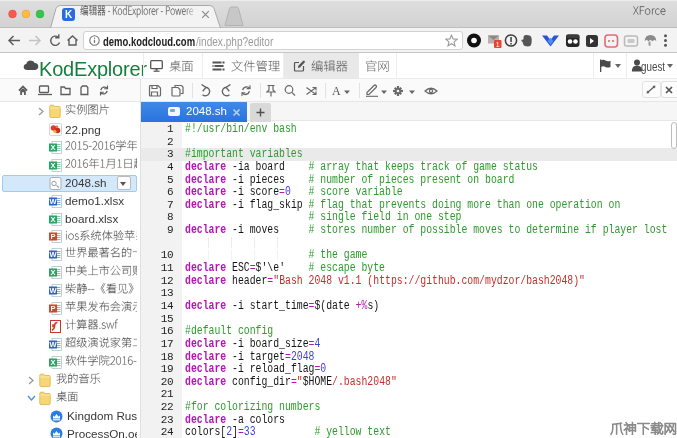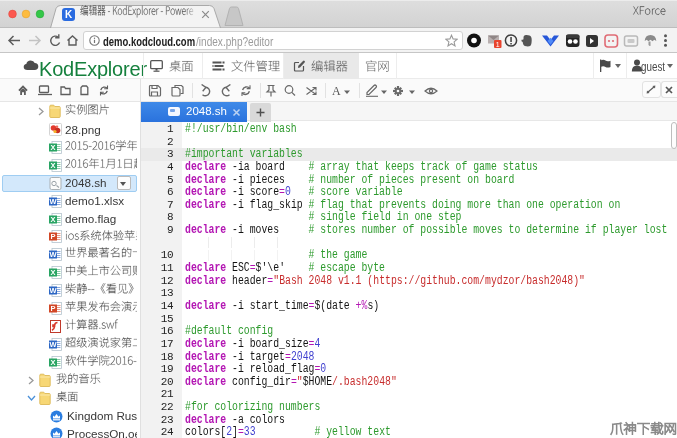--- a/index.html
+++ b/index.html
@@ -319,21 +319,21 @@
       </g>
     </svg>
   </div>
 <svg class="ab" style="left:48.5px;top:123.00999999999999px" width="13" height="13">
 <rect x="0.5" y="0.5" width="12" height="12" rx="1" fill="#fff" stroke="#c9c9c9" stroke-width="0.8"></rect>
 <circle cx="4.5" cy="5" r="2.8" fill="#e23b2e"></circle>
     <circle cx="8.5" cy="7.5" r="2.8" fill="#c62e22"></circle>
 <circle cx="6" cy="8.5" r="1.6" fill="#f6b026"></circle>
     <circle cx="8" cy="3.8" r="1.3" fill="#ef6a5a"></circle>
   </svg>
-<div class="ab tree" style="left:65px;top:122.6px;line-height:14px;width:72px;overflow:hidden;white-space:nowrap">28.png</div>
+<div class="ab tree" style="left:65px;top:122.6px;line-height:14px;width:72px;overflow:hidden;white-space:nowrap">22.png</div>
 <svg class="ab" style="left:48.5px;top:140.92px" width="13" height="13">
 <rect x="3" y="0.5" width="9.5" height="12" fill="#fff" stroke="#b5c4ce" stroke-width="0.8"></rect>
 <g stroke="#28a463" stroke-width="1" opacity="0.55">
       <path d="M6.5 3.5 h5 M6.5 5.5 h5 M6.5 7.5 h5 M6.5 9.5 h5"></path>
     </g>
 <rect x="0" y="2.5" width="8" height="8" fill="#28a463"></rect>
 <text x="4" y="9.3" font-size="7.5" font-weight="bold" fill="#fff" text-anchor="middle" font-family="Liberation Sans">X</text>
   </svg>
 <div class="ab" style="left:65px;top:139.9px;width:72px;height:15px;overflow:hidden">
     <svg class="" width="83.9" height="14.6" viewBox="0 0 83.9 14.6" style="overflow:visible">
@@ -397,21 +397,21 @@
   </svg>
 <div class="ab tree" style="left:65px;top:194.2px;line-height:14px;width:72px;overflow:hidden;white-space:nowrap">demo1.xlsx</div>
 <svg class="ab" style="left:48.5px;top:212.56px" width="13" height="13">
 <rect x="3" y="0.5" width="9.5" height="12" fill="#fff" stroke="#b5c4ce" stroke-width="0.8"></rect>
 <g stroke="#28a463" stroke-width="1" opacity="0.55">
       <path d="M6.5 3.5 h5 M6.5 5.5 h5 M6.5 7.5 h5 M6.5 9.5 h5"></path>
     </g>
 <rect x="0" y="2.5" width="8" height="8" fill="#28a463"></rect>
 <text x="4" y="9.3" font-size="7.5" font-weight="bold" fill="#fff" text-anchor="middle" font-family="Liberation Sans">X</text>
   </svg>
-<div class="ab tree" style="left:65px;top:212.2px;line-height:14px;width:72px;overflow:hidden;white-space:nowrap">demo.flag</div>
+<div class="ab tree" style="left:65px;top:212.2px;line-height:14px;width:72px;overflow:hidden;white-space:nowrap">board.xlsx</div>
 <svg class="ab" style="left:48.5px;top:230.47px" width="13" height="13">
 <rect x="3" y="0.5" width="9.5" height="12" fill="#fff" stroke="#b5c4ce" stroke-width="0.8"></rect>
 <g stroke="#d24726" stroke-width="1" opacity="0.55">
       <path d="M6.5 3.5 h5 M6.5 5.5 h5 M6.5 7.5 h5 M6.5 9.5 h5"></path>
     </g>
 <rect x="0" y="2.5" width="8" height="8" fill="#d24726"></rect>
 <text x="4" y="9.3" font-size="7.5" font-weight="bold" fill="#fff" text-anchor="middle" font-family="Liberation Sans">P</text>
   </svg>
 <div class="ab" style="left:65px;top:229.5px;width:72px;height:15px;overflow:hidden">
     <svg class="" width="97.4" height="14.6" viewBox="0 0 97.4 14.6" style="overflow:visible">

